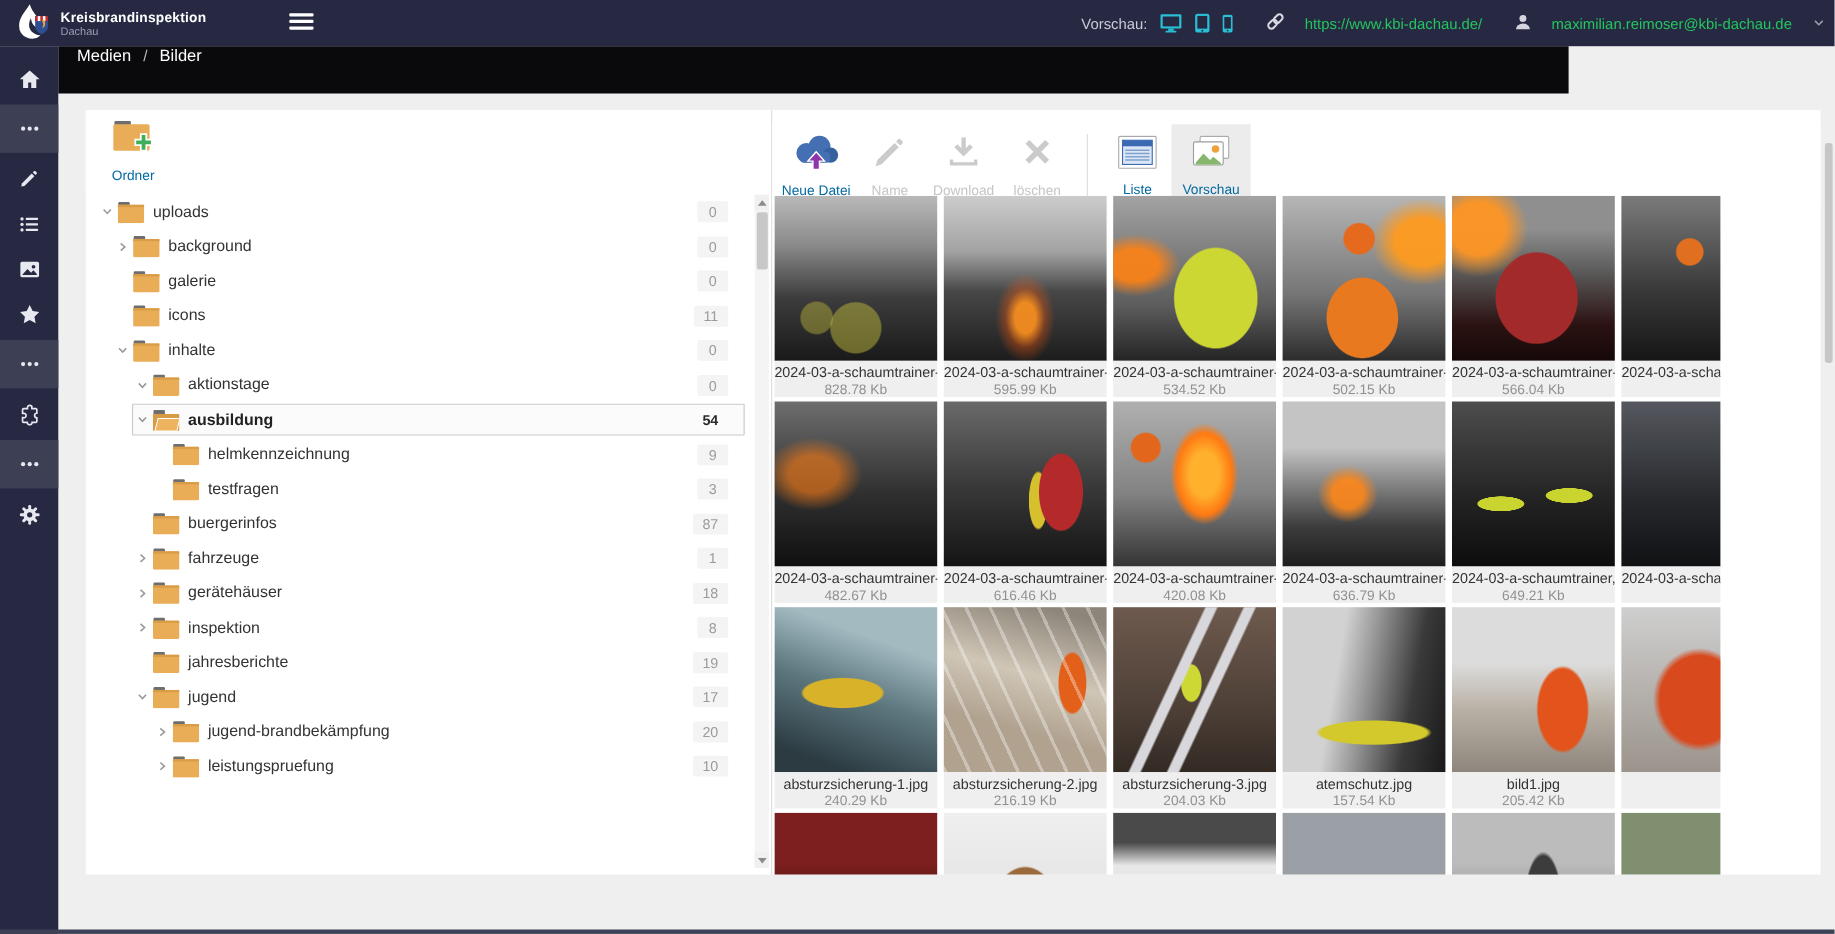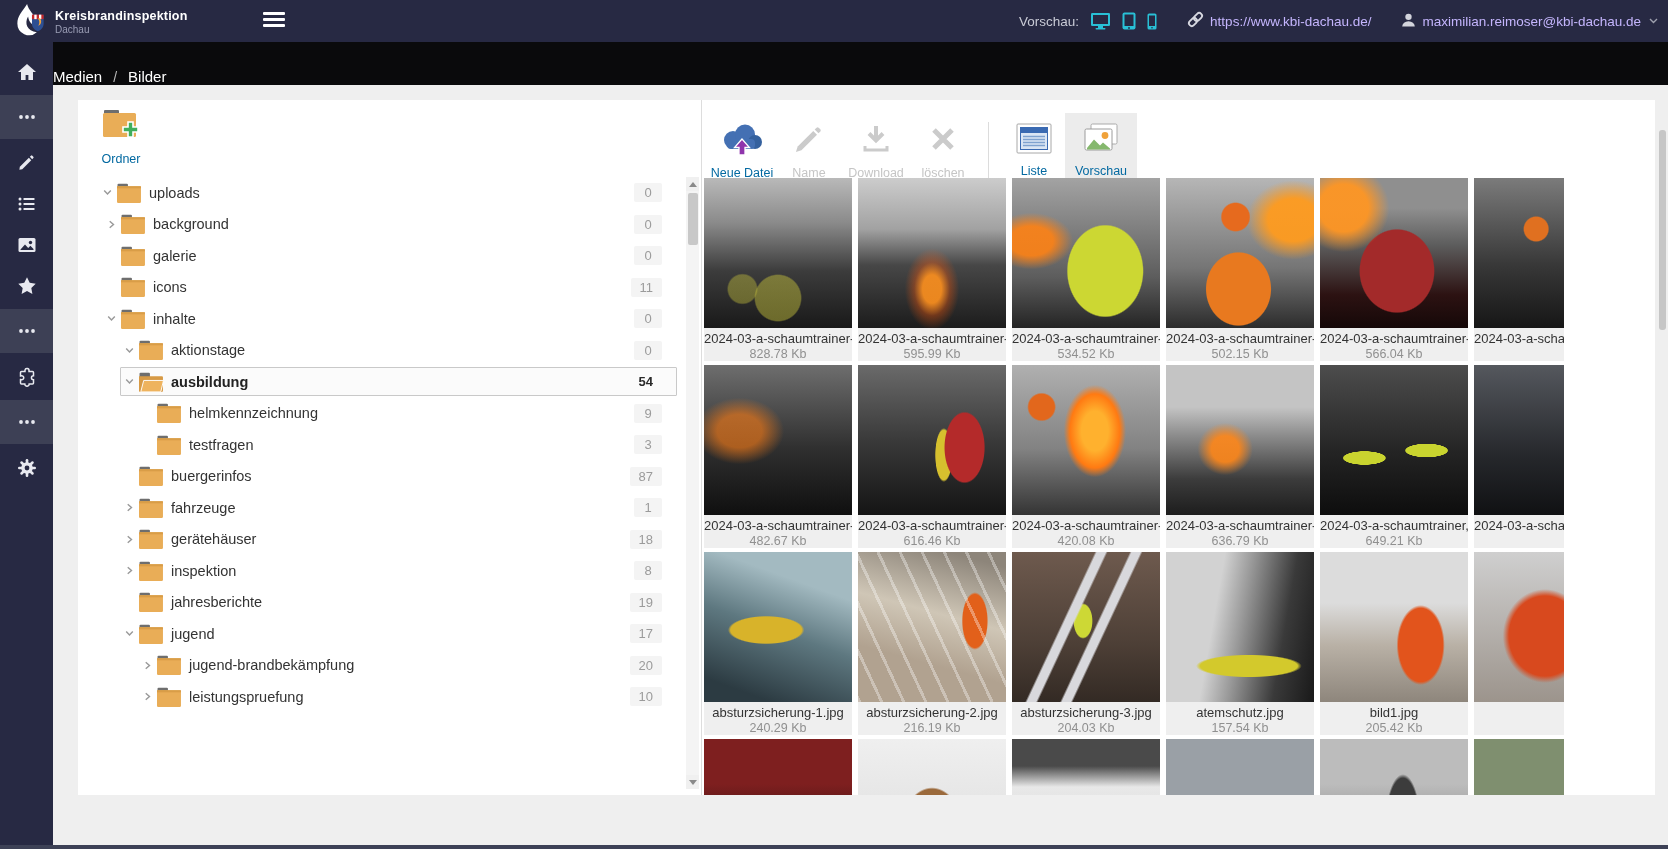--- a/index.html
+++ b/index.html
@@ -10,32 +10,32 @@
   .logo{position:absolute;left:13px;top:2px;display:flex;align-items:center;gap:6px;}
   .logo svg{display:block;}
   .logo-text{line-height:1.1;padding-top:4px;}
   .logo-title{font-size:12.5px;font-weight:bold;color:#ffffff;letter-spacing:.2px;}
   .logo-sub{font-size:10px;color:#9a9db4;}
   .hamburger{position:absolute;left:263px;top:12px;width:22px;height:18px;cursor:pointer;}
   .hamburger i{display:block;height:3px;background:#fff;margin-bottom:3px;border-radius:1px;}
   .topbar-right{position:absolute;right:10px;top:0;height:42px;display:flex;align-items:center;gap:11px;}
   .tb-label{font-size:13.5px;color:#c9cbd6;}
   .device-ic{display:flex;align-items:center;justify-content:center;}
-  .tb-url,.tb-user{display:flex;align-items:center;gap:6px;font-size:13.5px;color:#c4b5fd;}
+  .tb-url,.tb-user{display:flex;align-items:center;gap:18px;font-size:13.5px;color:#22c55e;}
   .sep-sp{width:8px;}
   .chev-dn{margin-left:2px;display:flex;align-items:center;}
 
   
   .sidebar{position:absolute;left:0;top:42px;width:53px;height:807px;background:#272943;z-index:4;display:flex;flex-direction:column;padding-top:9px;box-sizing:border-box;}
   .sb-item{height:41px;display:flex;align-items:center;justify-content:center;cursor:pointer;flex:0 0 auto;}
   .sb-item.hl{background:#3d4055;height:44px;margin:3px 0;}
   .sb-ic{display:flex;align-items:center;justify-content:center;}
 
   
-  .crumbbar{position:absolute;left:53px;top:42px;width:1615px;height:43px;background:#0a0a0c;display:flex;align-items:flex-end;box-sizing:border-box;gap:11px;}
+  .crumbbar{position:absolute;left:53px;top:42px;width:1373px;height:43px;background:#0a0a0c;display:flex;align-items:flex-start;padding-left:17px;box-sizing:border-box;gap:11px;}
   .crumb{color:#fff;font-size:15px;cursor:pointer;}
   .crumb-sep{color:#b9b9b9;font-size:14px;}
 
   
   .tree-panel{position:absolute;left:78px;top:100px;width:623px;height:695px;background:#fff;}
   .files-panel{position:absolute;left:701px;top:100px;width:954px;height:695px;background:#fff;border-left:1px solid #dddddd;box-sizing:border-box;}
 
   
   .tree-toolbar{position:absolute;left:0;top:0;width:100%;height:75px;background:#fff;}
   .tbtn{display:flex;flex-direction:column;align-items:center;justify-content:center;gap:6px;height:75px;cursor:pointer;box-sizing:border-box;}
@@ -310,21 +310,21 @@
           <svg width="40" height="33" viewBox="0 0 40 33">
             <rect x="3" y="1" width="15" height="6" rx="1" fill="#6e6e6e"></rect>
             <rect x="2" y="4" width="33" height="24" rx="1.5" fill="#e9ad57"></rect>
             <path d="M27 13 h5 v5 h5 v5 h-5 v5 h-5 v-5 h-5 v-5 h5 z" fill="#3fae5a" stroke="#ffffff" stroke-width="1.6"></path>
           </svg>
         </span>
         <span class="lbl">Ordner</span>
       </div>
     </div>
     <div class="tree-list">
-        <div class="trow" style="padding-left: 20px;">
+        <div class="trow" style="padding-left: 10px;">
           <div class="trowbox">
             <span class="t-chev">
               <svg width="11" height="11" viewBox="0 0 10 10">
                 <path d="M2 3.2 L5 6.4 L8 3.2" stroke="#999999" stroke-width="1.3" fill="none"></path>
               </svg>
             </span>
             <span class="t-folder">
               <svg width="25" height="20" viewBox="0 0 24 19">
                 <rect x="0.5" y="0.5" width="10" height="5.5" rx="1" fill="#6e6e6e"></rect>
                 <rect x="0" y="3" width="23" height="16" rx="1.2" fill="#e9ad57"></rect>

